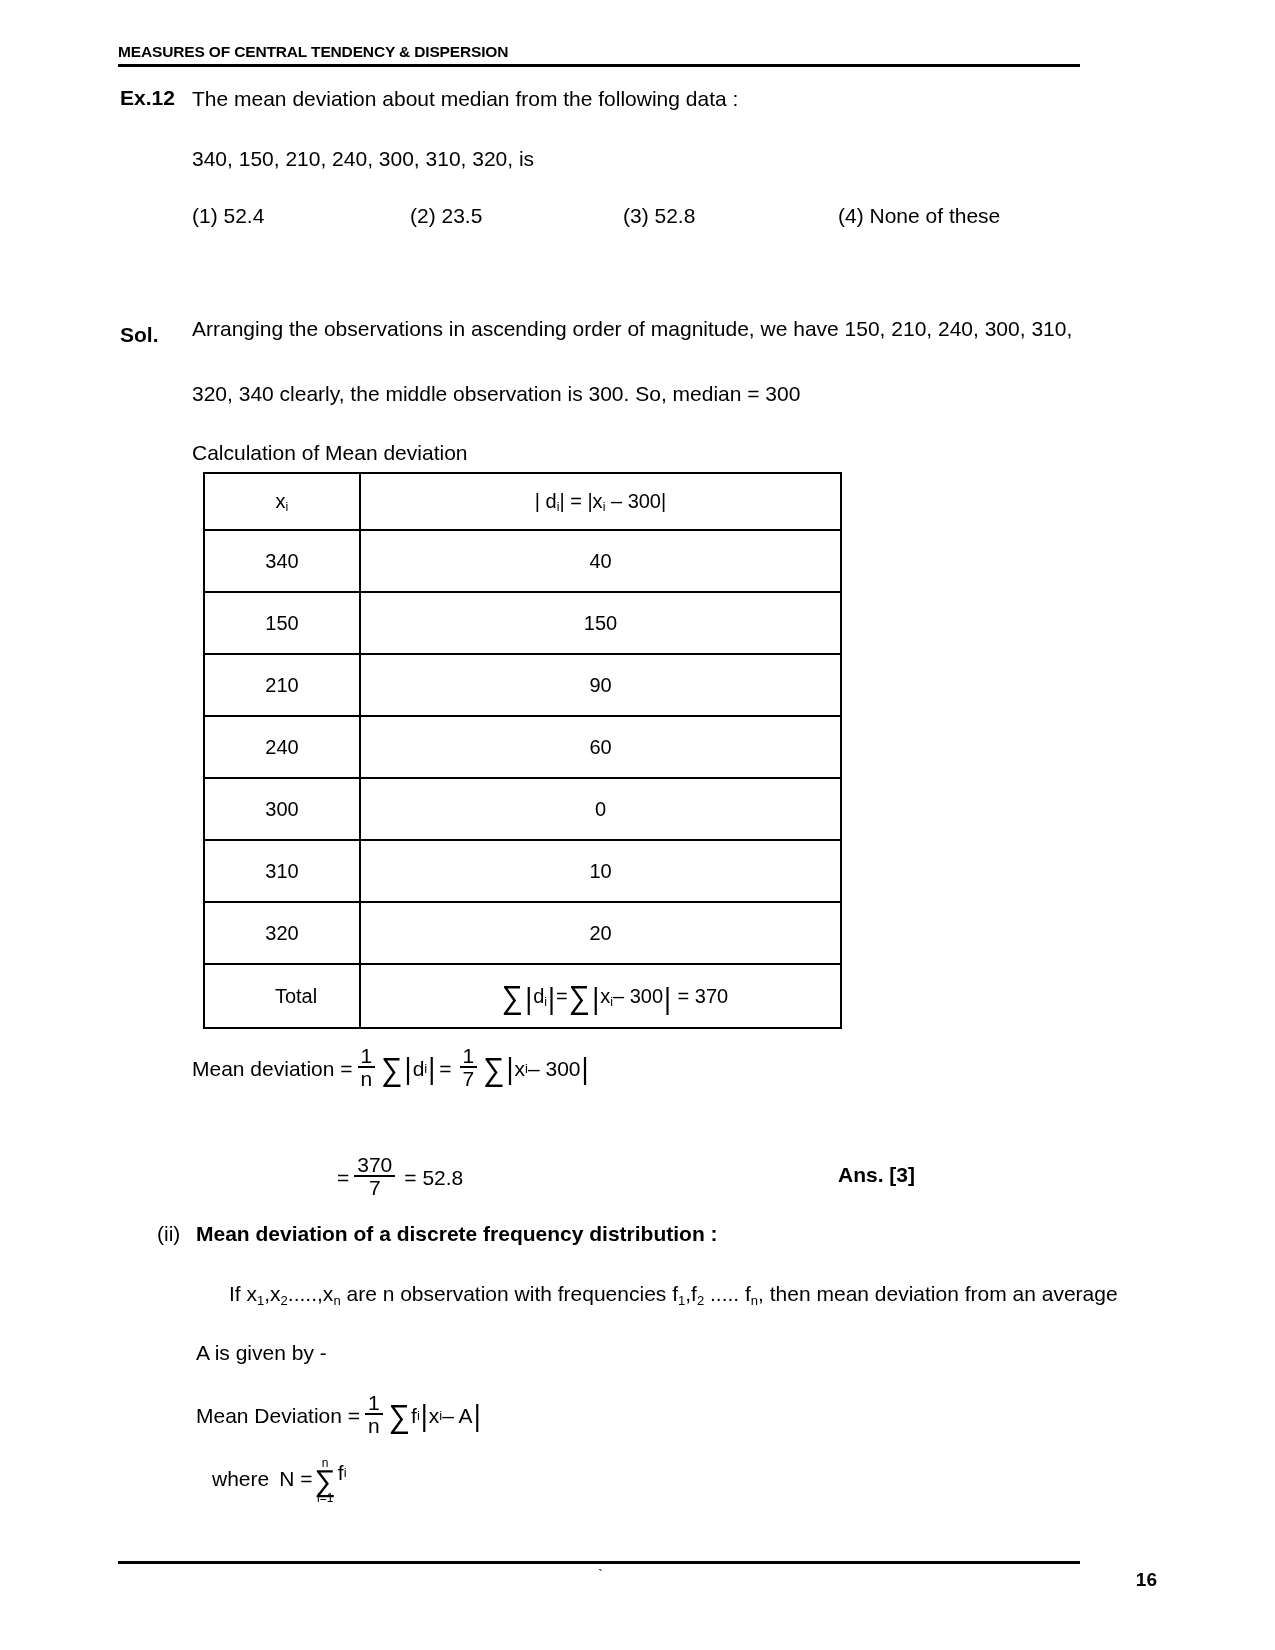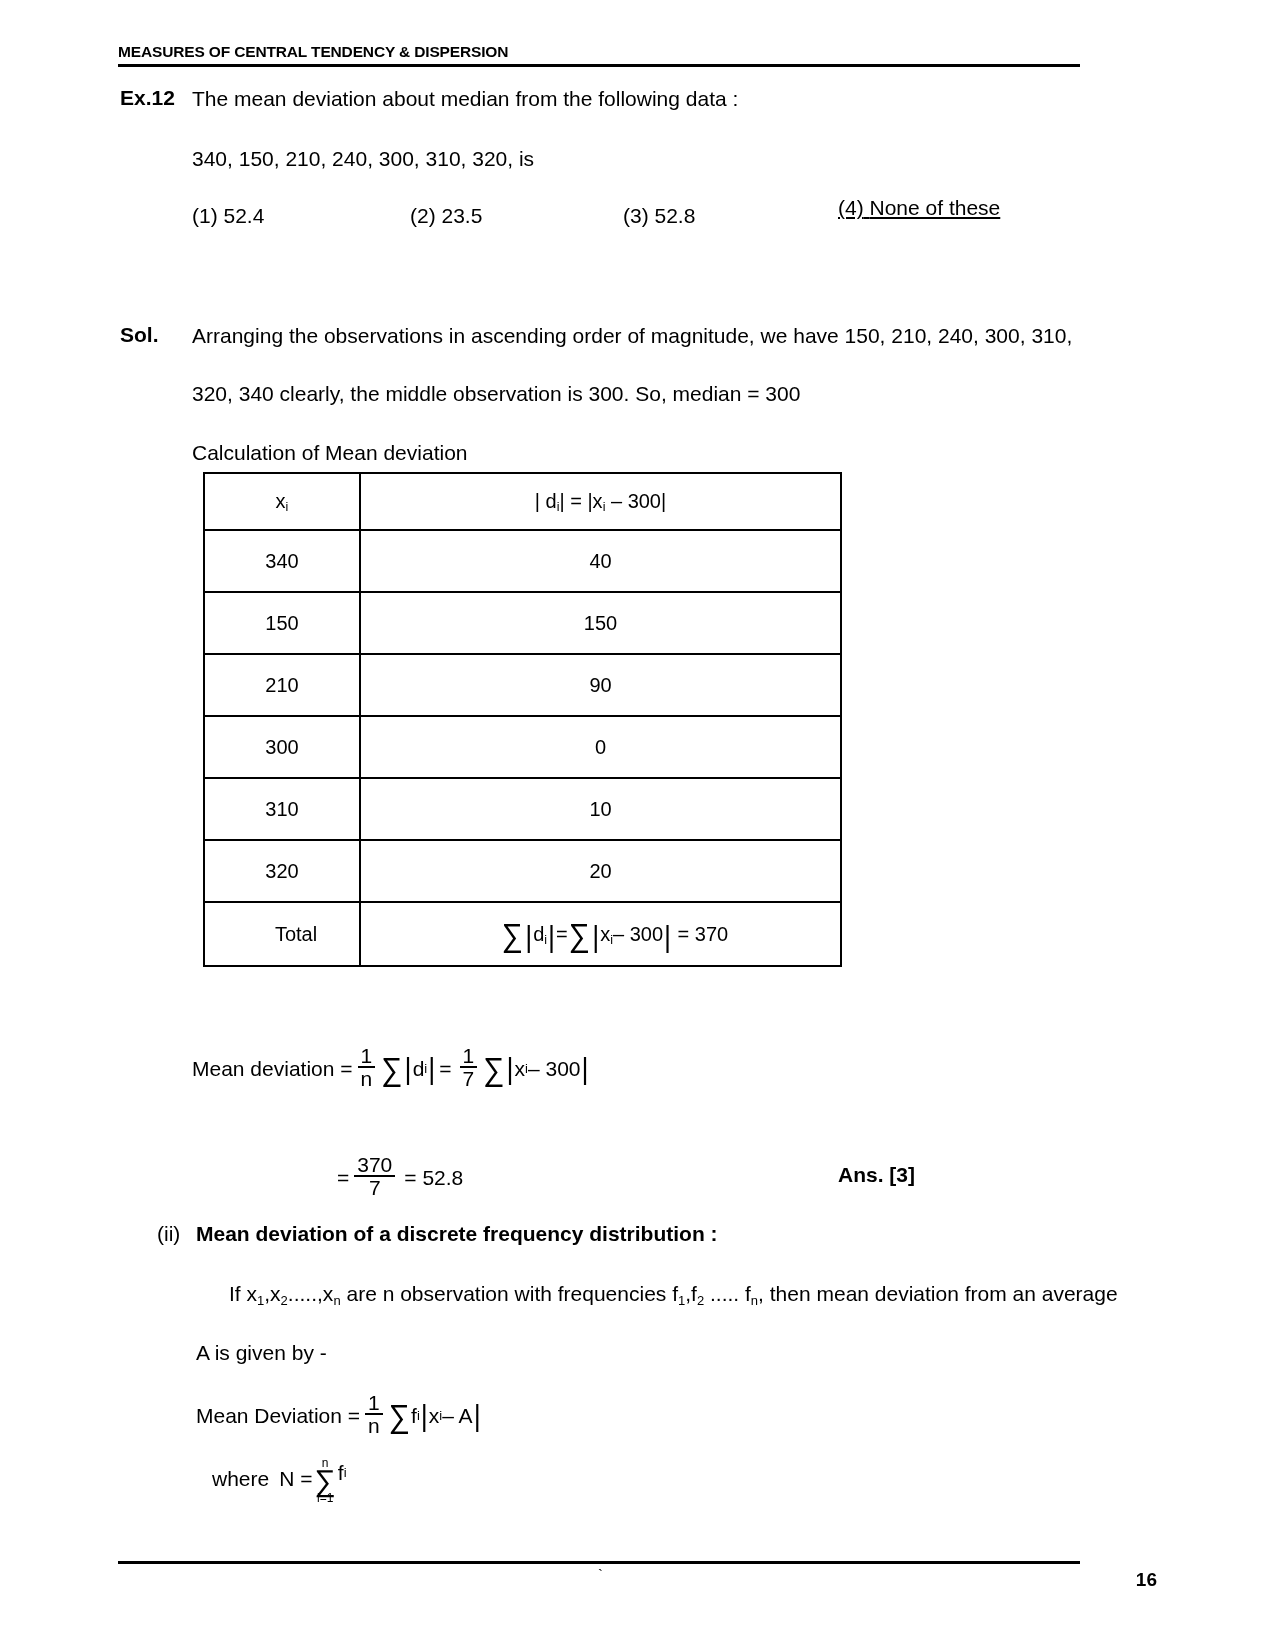--- a/index.html
+++ b/index.html
@@ -198,27 +198,27 @@
     <span>52.4</span>
   </div>
   <div class="opt" style="left:410px; top:204px;">
     <span>(2)</span>
     <span>23.5</span>
   </div>
   <div class="opt" style="left:623px; top:204px;">
     <span>(3)</span>
     <span>52.8</span>
   </div>
-  <div class="opt" style="left:838px; top:196px;text-decoration:underline;">
+  <div class="opt" style="left:838px; top:204px;">
     <span>(4)</span>
     <span>None of these</span>
   </div>
 
   <div class="lbl" style="left:120px; top:323px;">Sol.</div>
-  <div class="blk" style="left:192px; top:323px;">Arranging the observations in ascending order of magnitude, we have 150, 210, 240, 300, 310,</div>
+  <div class="blk" style="left:192px; top:316px;">Arranging the observations in ascending order of magnitude, we have 150, 210, 240, 300, 310,</div>
   <div class="blk" style="left:192px; top:381px;">320, 340 clearly, the middle observation is 300. So, median = 300</div>
   <div class="blk" style="left:192px; top:440px;">Calculation of Mean deviation</div>
 
   <table class="calc-table">
     <tbody>
       <tr class="r-head">
         <td class="c1">
           <span>x</span><sub>i</sub>
         </td>
         <td class="c2">
@@ -232,20 +232,24 @@
       </tr>
       <tr>
         <td class="c1">150</td>
         <td class="c2">150</td>
       </tr>
       <tr>
         <td class="c1">210</td>
         <td class="c2">90</td>
       </tr>
       <tr>
+        <td class="c1">240</td>
+        <td class="c2">60</td>
+      </tr>
+      <tr>
         <td class="c1">300</td>
         <td class="c2">0</td>
       </tr>
       <tr>
         <td class="c1">310</td>
         <td class="c2">10</td>
       </tr>
       <tr>
         <td class="c1">320</td>
         <td class="c2">20</td>

